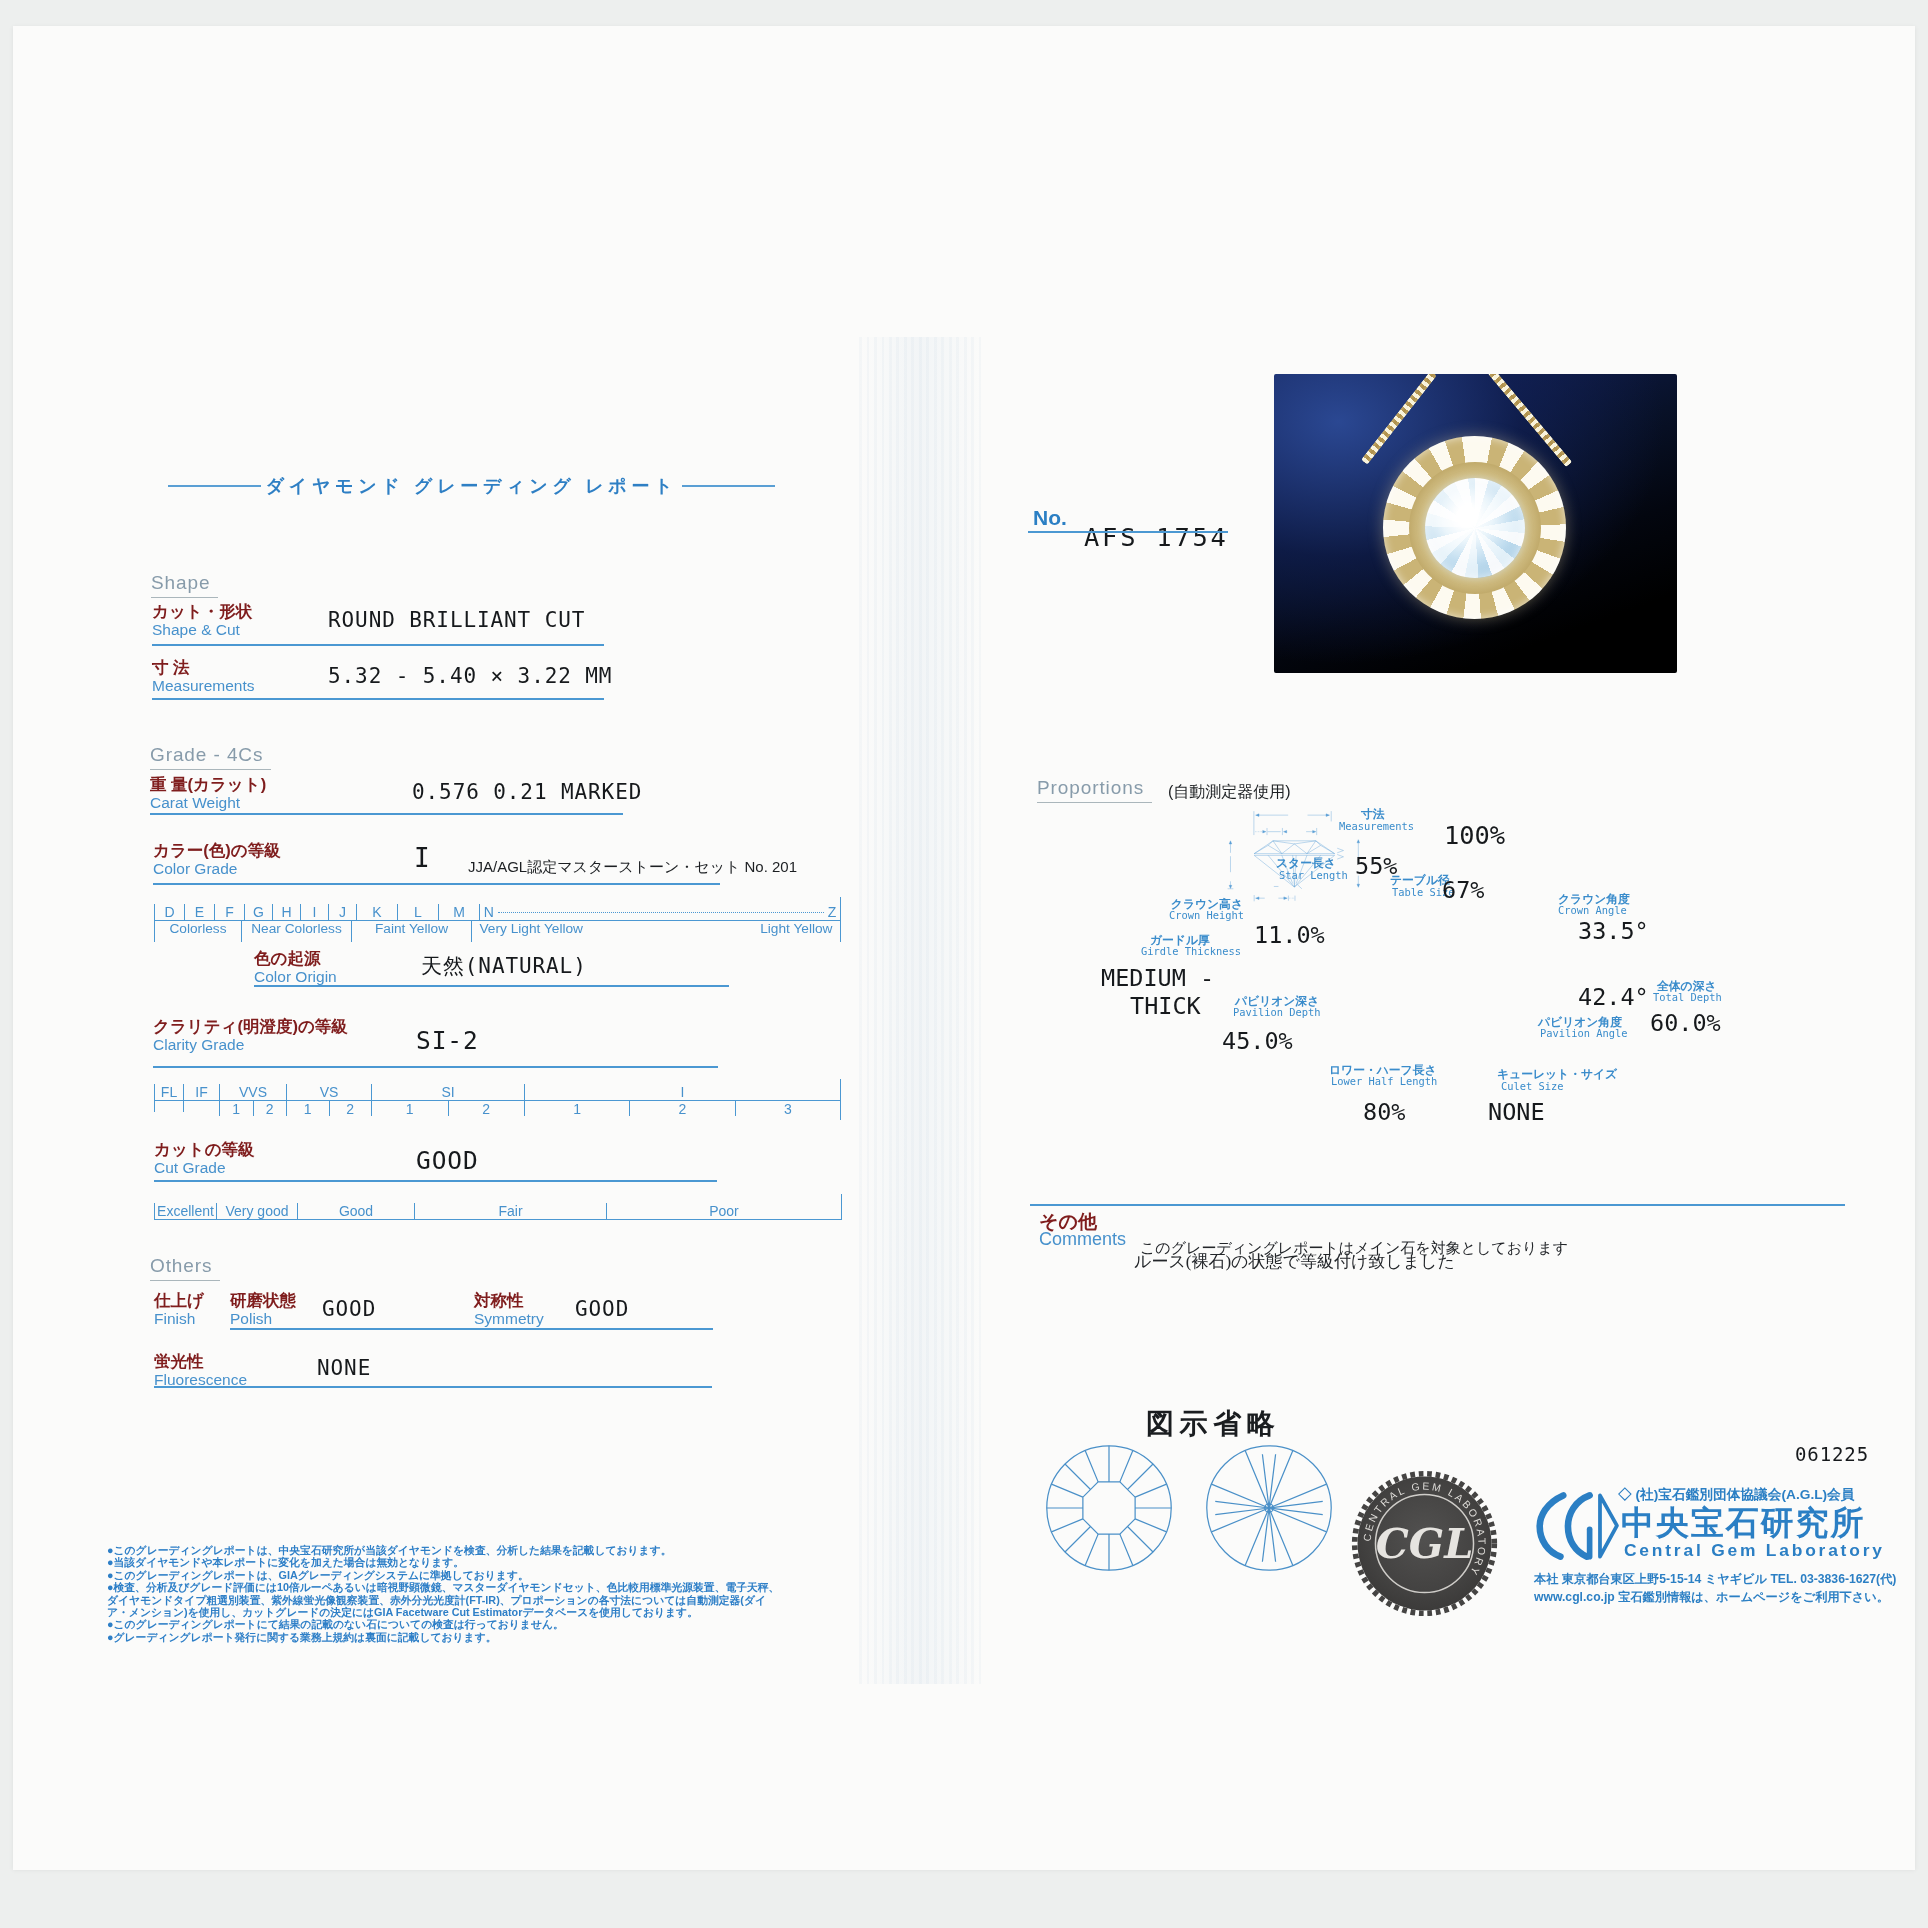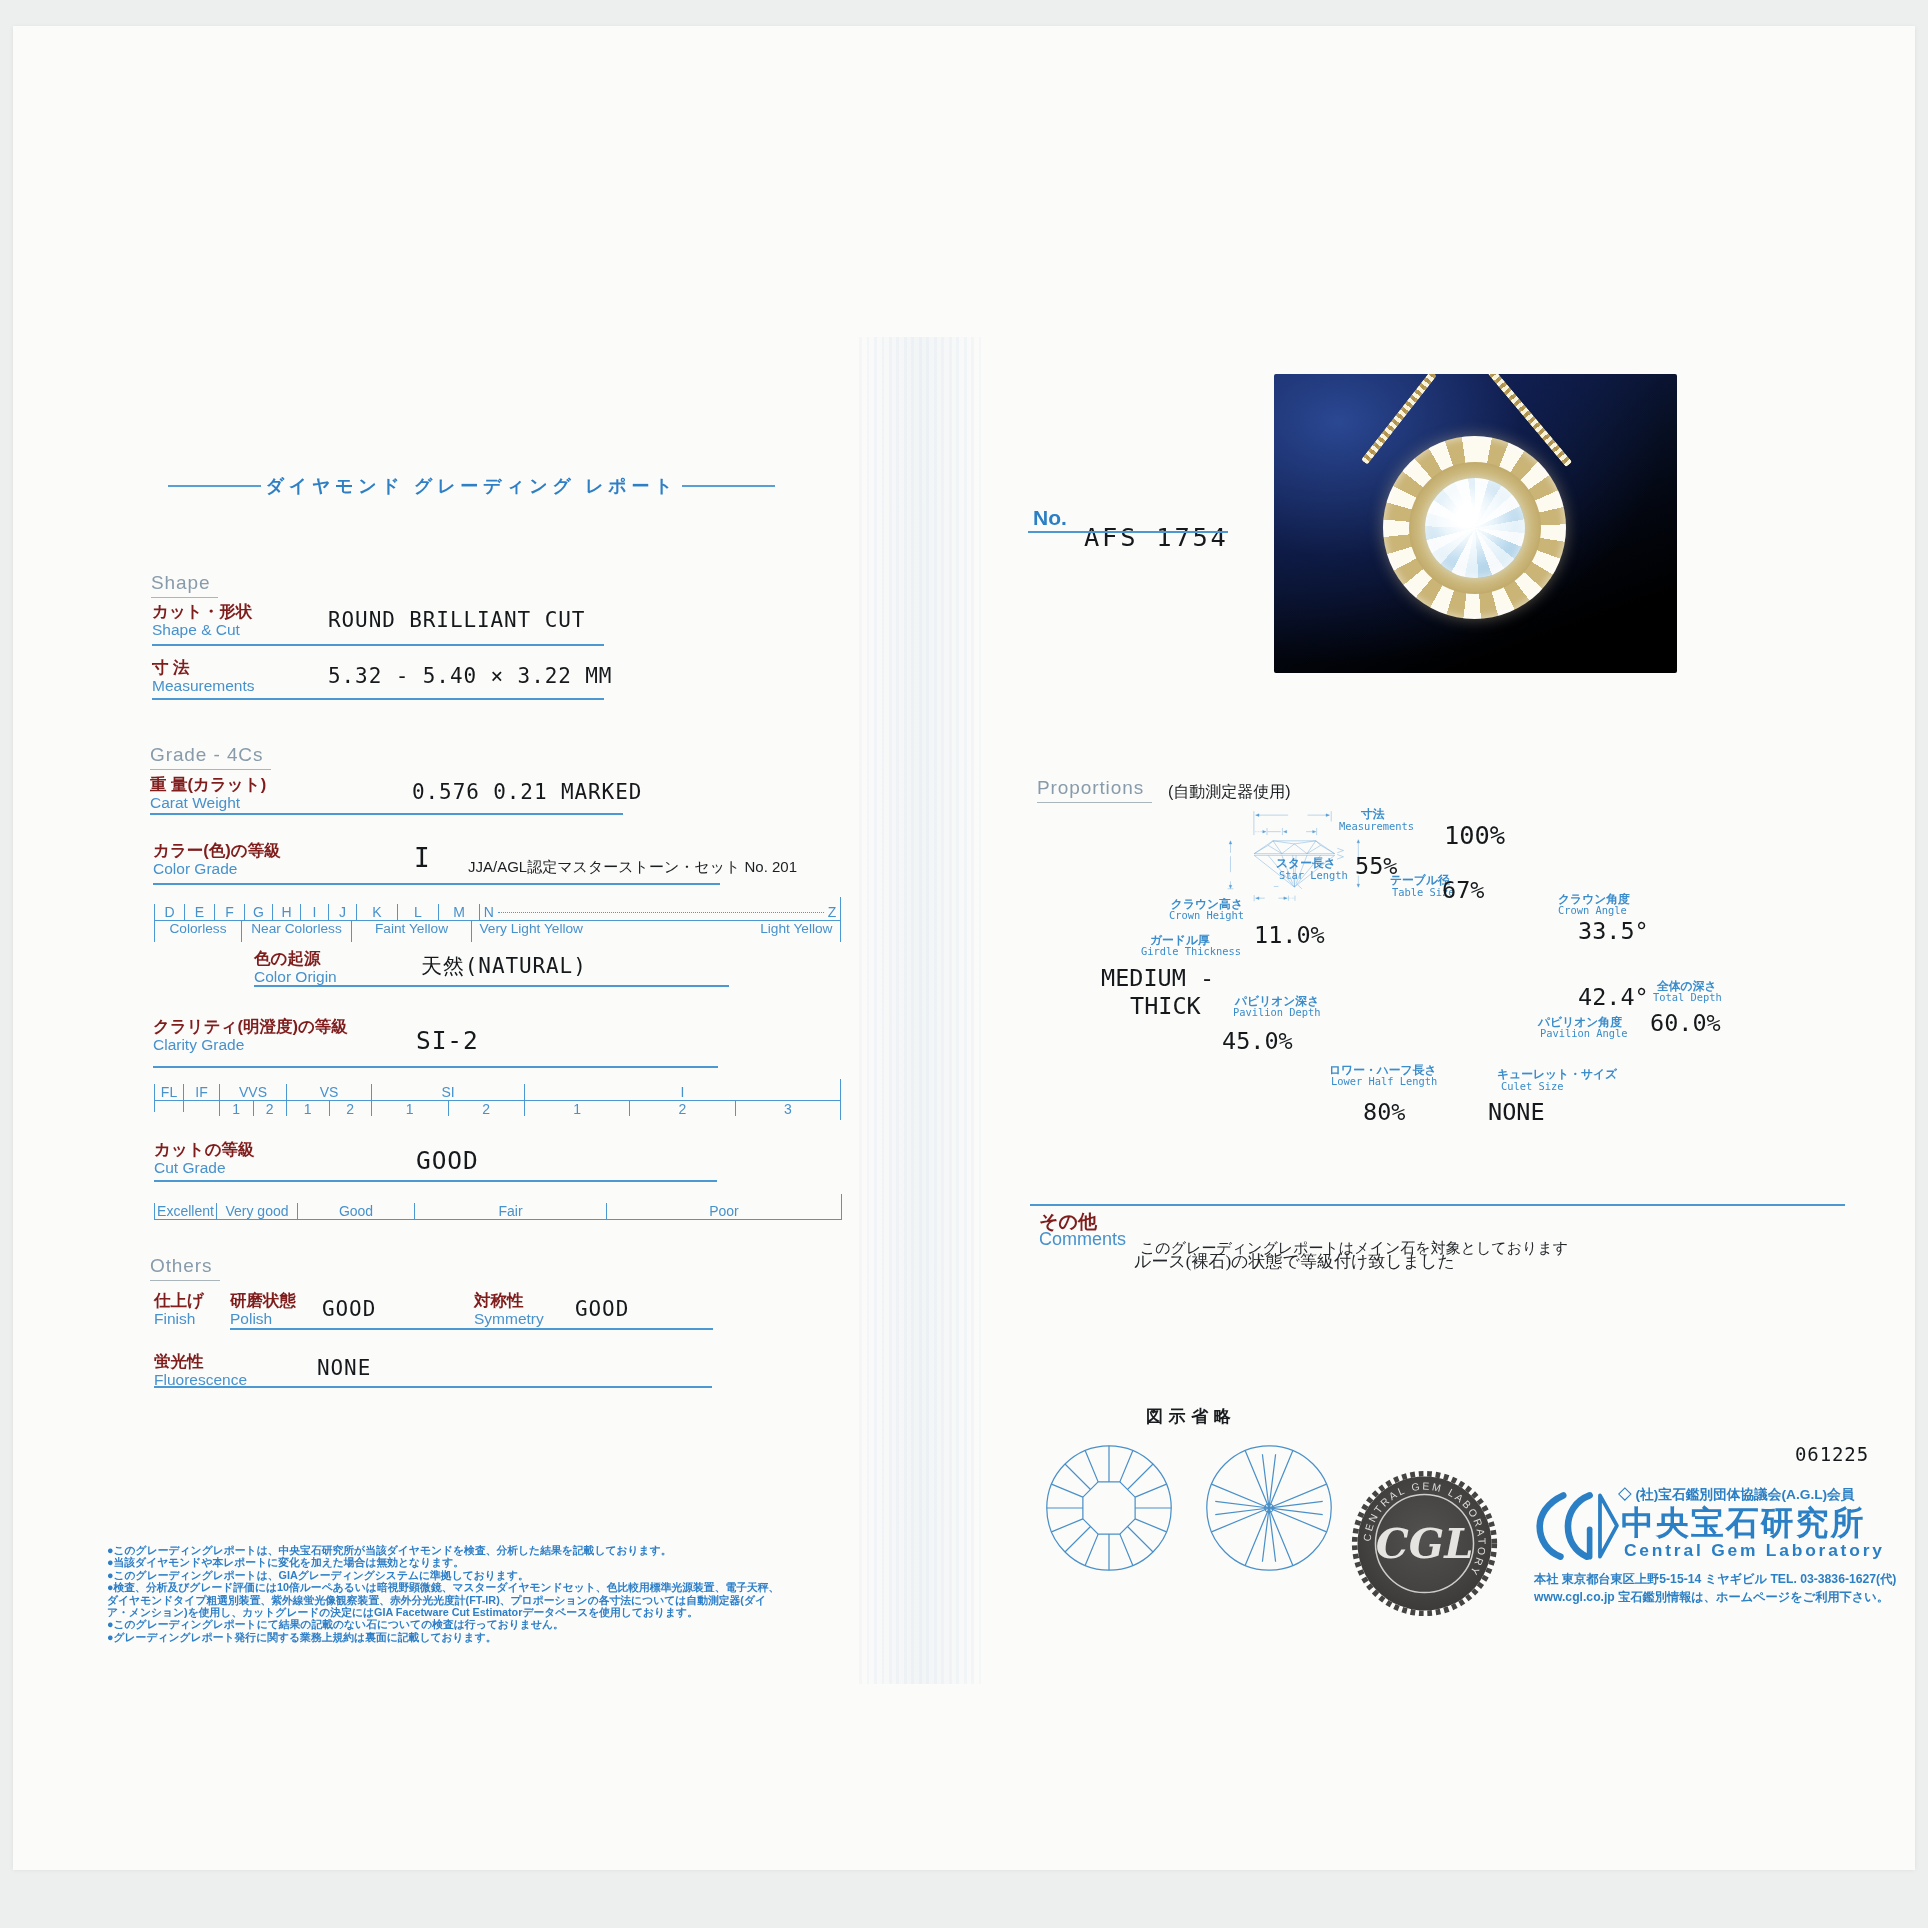--- a/index.html
+++ b/index.html
@@ -326,21 +326,21 @@
   <div class="dval" style="left:1475px;top:1072px">NONE</div>
 
   <div class="hl" style="left:1017px;top:1178px;width:815px"></div>
   <div class="abs" style="left:1026px;top:1186px">
     <div class="jp" style="font-size:19px">その他</div>
     <div class="en" style="font-size:18px">Comments</div>
   </div>
   <div class="cmt" style="left:1121px;top:1224px">ルース(裸石)の状態で等級付け致しました</div>
   <div class="cmt" style="left:1127px;top:1213px;font-size:15px">このグレーディングレポートはメイン石を対象としております</div>
 
-  <div class="abs" style="left:1133px;top:1379px;font-family:Liberation Sans, sans-serif;font-weight:bold;font-size:17px;letter-spacing:5.6px;color:#1a1d20">図示省略</div>
+  <div class="abs" style="left:1133px;top:1379px;font-family:Liberation Sans, sans-serif;font-weight:bold;font-size:28px;letter-spacing:5.6px;color:#1a1d20">図示省略</div>
 
   <svg class="abs" style="left:1030px;top:1416px" width="132" height="132" viewBox="0 0 140 140">
     <g fill="none" stroke="#4a90c8" stroke-width="1.3">
       <circle cx="70" cy="70" r="66"></circle>
       <polygon points="97.7,81.5 81.5,97.7 58.5,97.7 42.3,81.5 42.3,58.5 58.5,42.3 81.5,42.3 97.7,58.5"></polygon>
       <path d="M97.7,81.5 L131,95.3 M81.5,97.7 L95.3,131 M58.5,97.7 L44.7,131 M42.3,81.5 L9,95.3 M42.3,58.5 L9,44.7 M58.5,42.3 L44.7,9 M81.5,42.3 L95.3,9 M97.7,58.5 L131,44.7"></path>
       <path d="M97.7,70 L136,70 M70,97.7 L70,136 M42.3,70 L4,70 M70,42.3 L70,4 M89.6,89.6 L116.7,116.7 M50.4,89.6 L23.3,116.7 M50.4,50.4 L23.3,23.3 M89.6,50.4 L116.7,23.3"></path>
     </g>
   </svg>
   <svg class="abs" style="left:1190px;top:1416px" width="132" height="132" viewBox="0 0 140 140">

